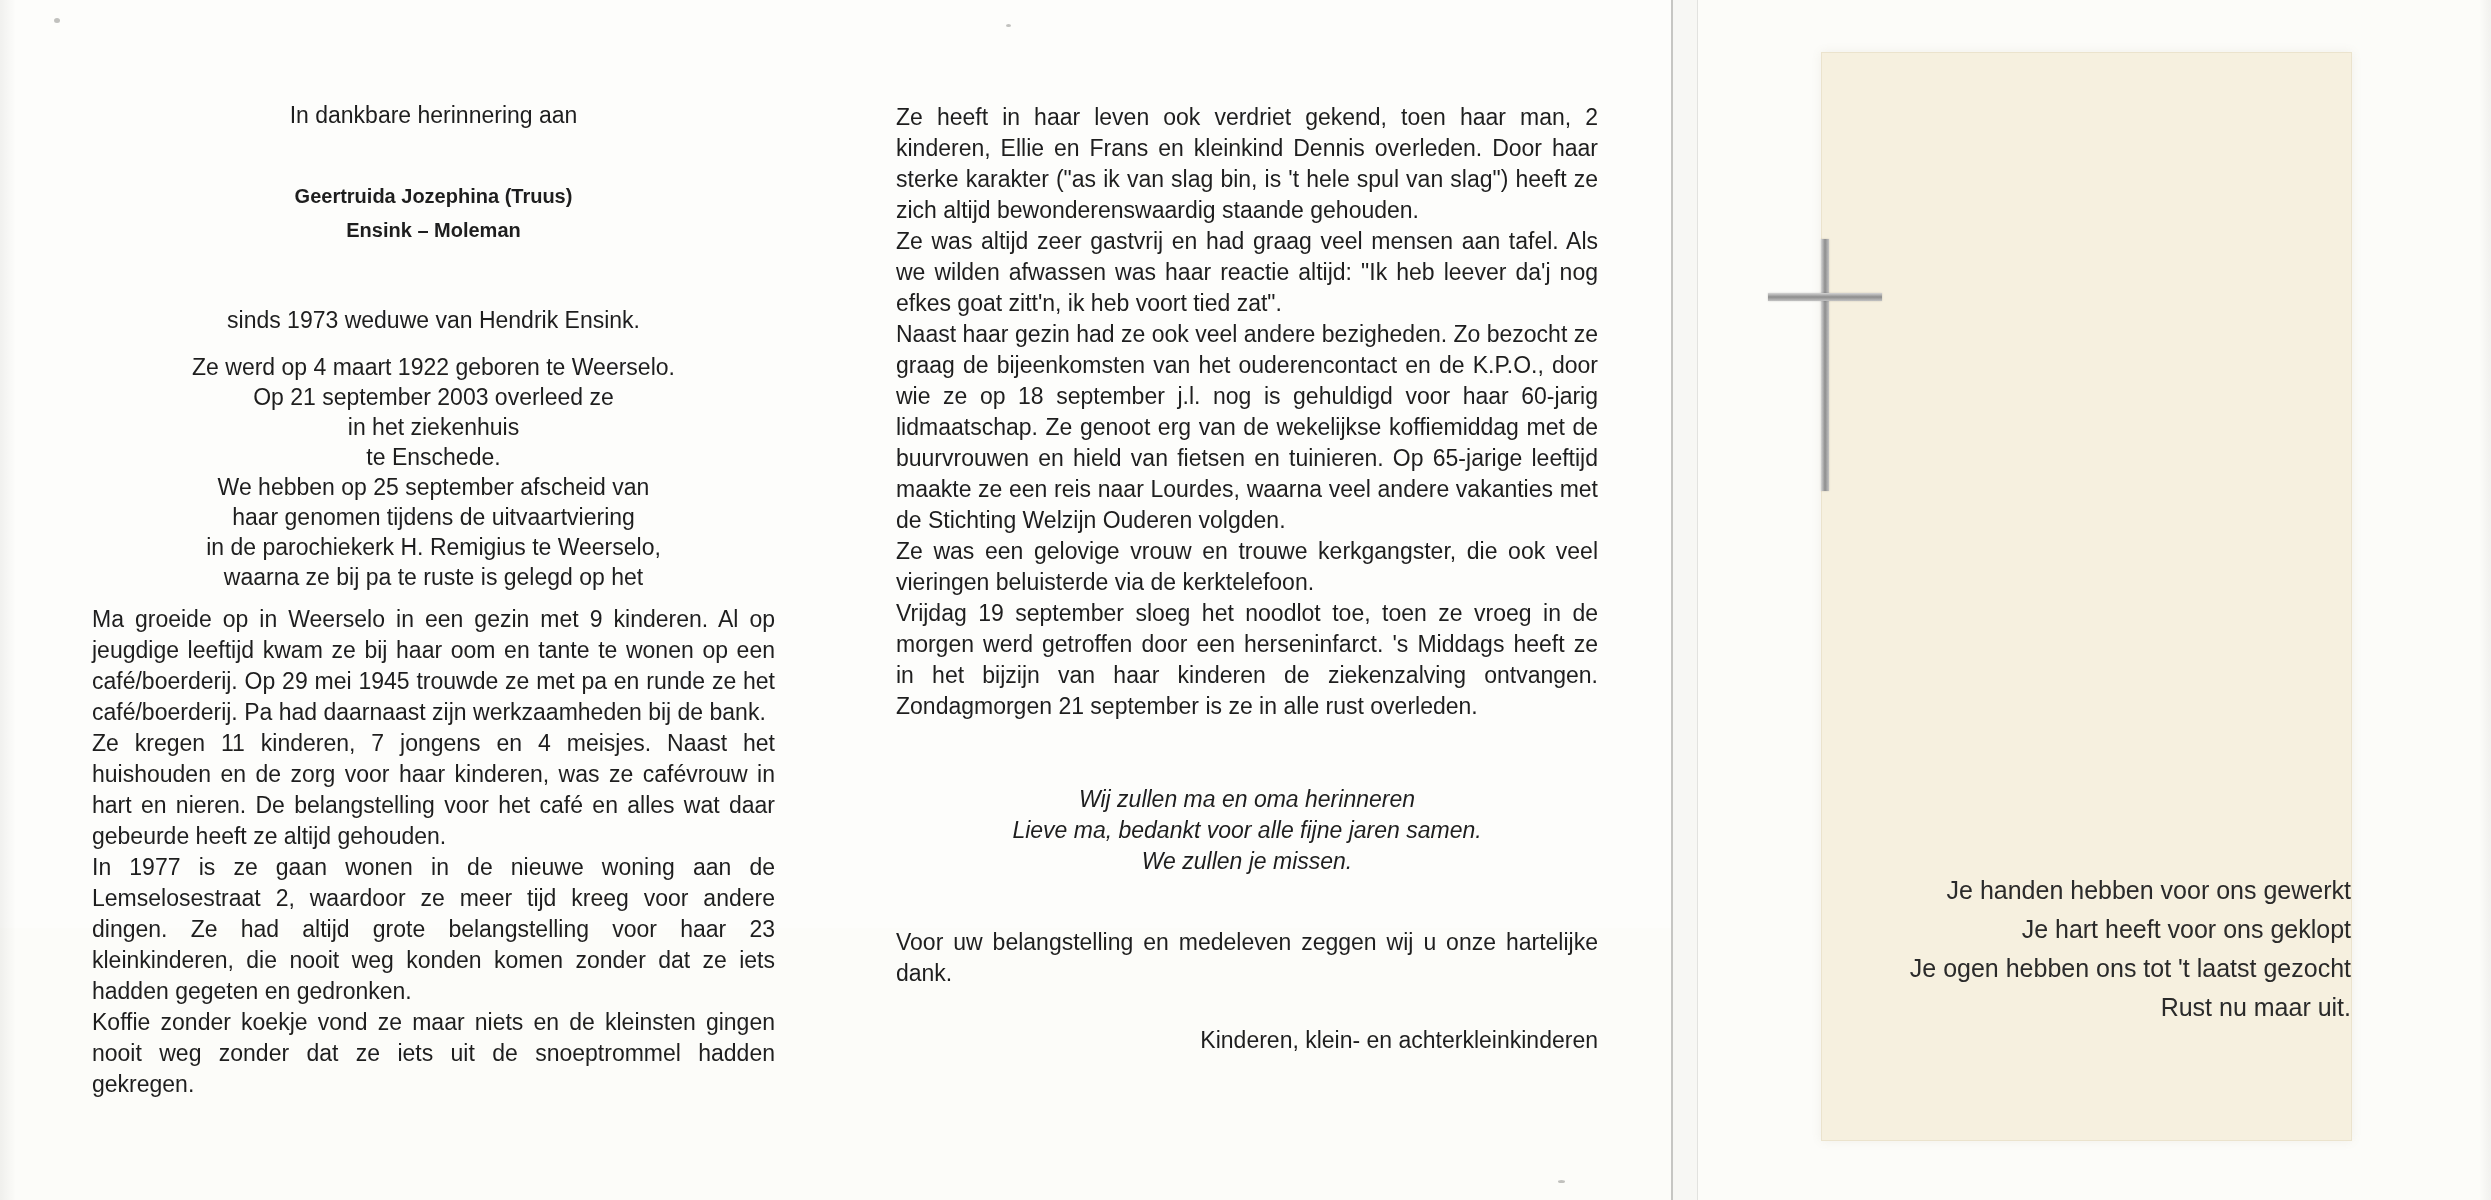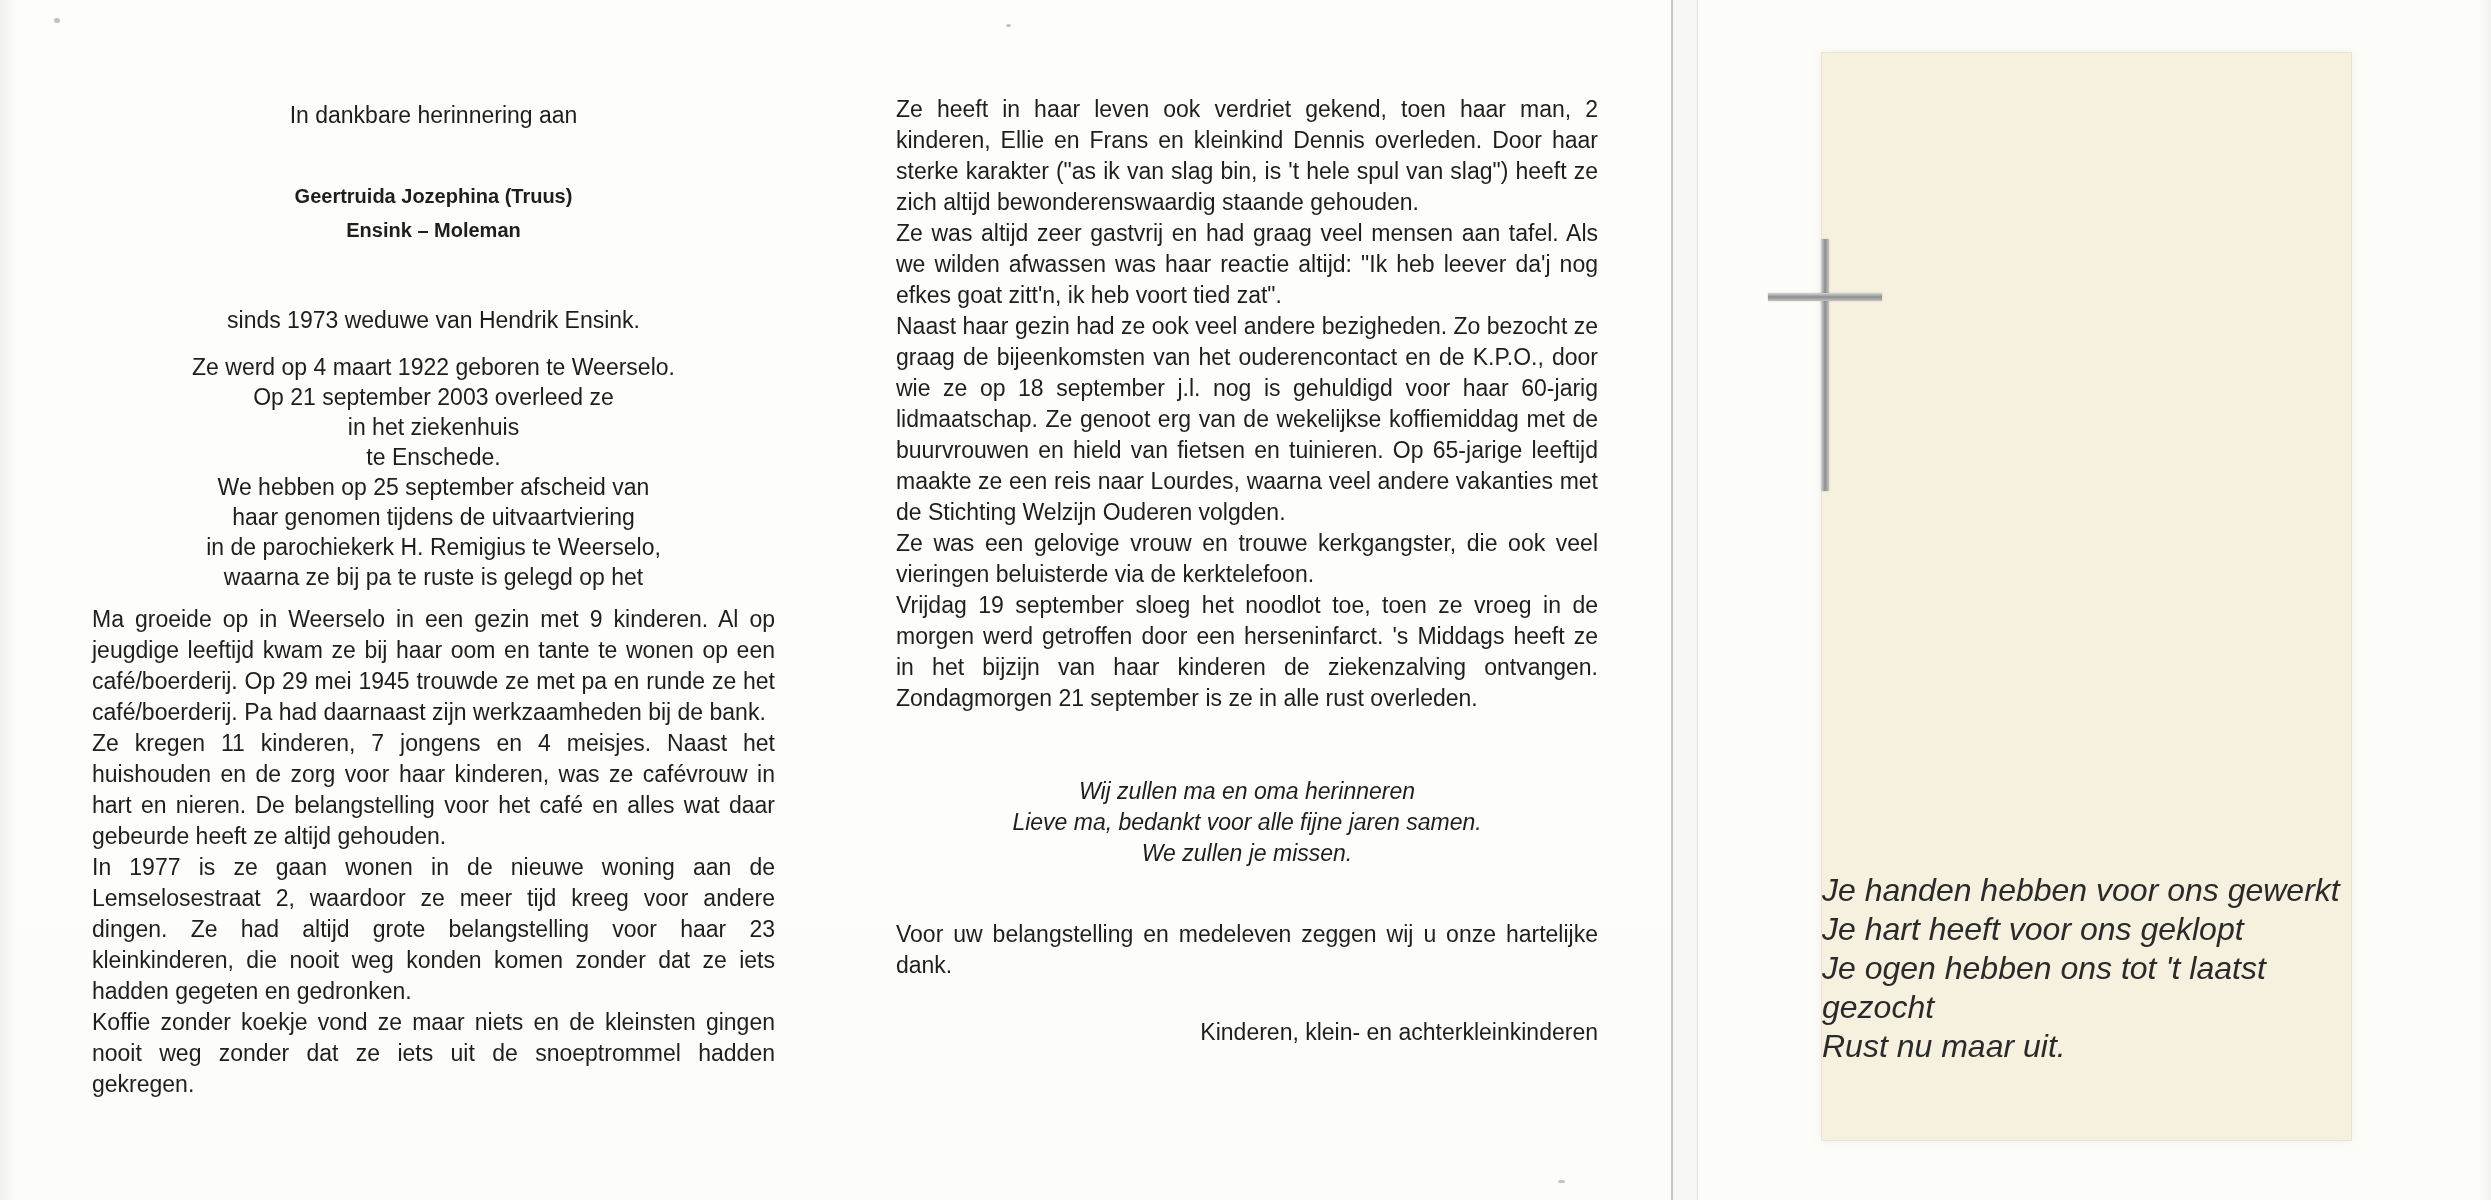--- a/index.html
+++ b/index.html
@@ -24,41 +24,41 @@
   
   .col1 { position:absolute; left:92px;  top:0; width:683px; font-size:23px; }
   .col2 { position:absolute; left:896px; top:0; width:702px; font-size:23px; }
   .center { text-align:center; }
   .intro      { margin-top:100px; line-height:31px; }
   .name-block { margin-top:48px; font-weight:bold; font-size:20px; line-height:34px; }
   .widow      { margin-top:58px; line-height:31px; }
   .dates      { margin-top:16px; line-height:30px; }
   .paras      { margin-top:12px; }
   .para       { text-align:justify; line-height:31px; }
-  .col2 .paras { margin-top:4px; padding-top:90px; }
+  .col2 .paras { margin-top:12px; padding-top:90px; }
   .family-poem { margin-top:62px; text-align:center; font-style:italic; line-height:31px; }
   .thanks      { margin-top:50px; text-align:justify; line-height:31px; }
   .signature   { margin-top:36px; text-align:right; line-height:31px; }
 
   
   .card {
     position:absolute; left:123px; top:52px; width:531px; height:1089px;
     background:var(--card-cream,#f6f0df);
     border:1px solid #ebe3cd;
     box-shadow:0 0 10px rgba(120,110,80,0.09);
   }
   .cross   { position:absolute; left:-54px; top:186px; width:114px; height:252px; }
   .cross-v { position:absolute; left:53px; top:0; width:8px; height:252px;
              background:linear-gradient(90deg,#d4d4d4,var(--cross-silver,#8d8d8d) 50%,#c2c2c2);
              box-shadow:0 0 2px rgba(0,0,0,0.18); }
   .cross-h { position:absolute; left:0; top:54px; width:114px; height:8px;
              background:linear-gradient(180deg,#d4d4d4,var(--cross-silver,#8d8d8d) 50%,#c2c2c2);
              box-shadow:0 0 2px rgba(0,0,0,0.18); }
-  .right-poem { position:absolute; left:0; width:100%; top:818px; text-align:left;
-                font-style:italic; font-size:32px; line-height:39px; color:#2a2a2a; }
+  .right-poem { position:absolute; left:0; width:100%; top:818px; text-align:right;
+                font-size:25px; line-height:39px; color:#2a2a2a; }
 
   
   .speck { position:absolute; border-radius:50%; background:#8f8f8c; opacity:0.55; }
   .speck-1 { left:54px;   top:18px;   width:6px; height:5px; }
   .speck-2 { left:1006px; top:24px;   width:5px; height:3px; }
   .speck-3 { left:1558px; top:1180px; width:7px; height:3px; }
 </style>
 </head>
 <body>
 

